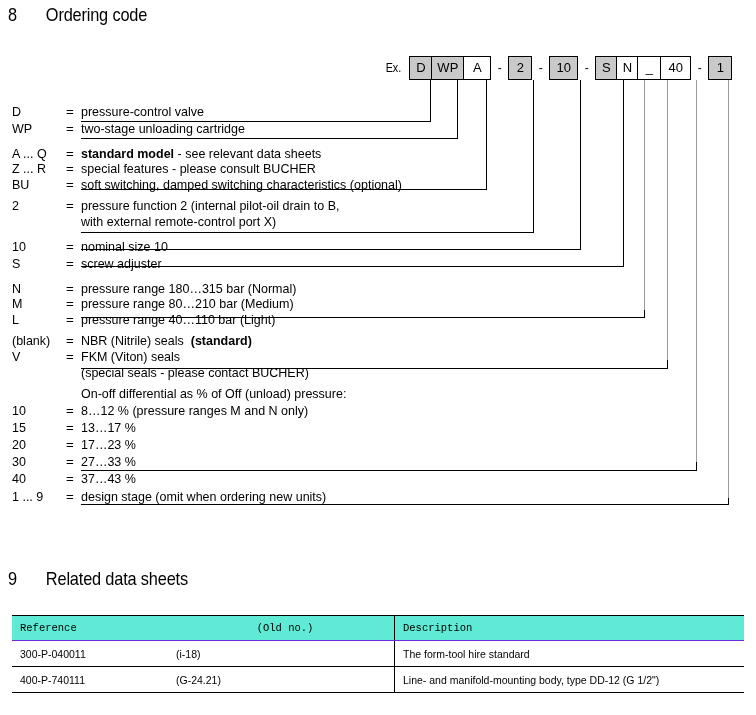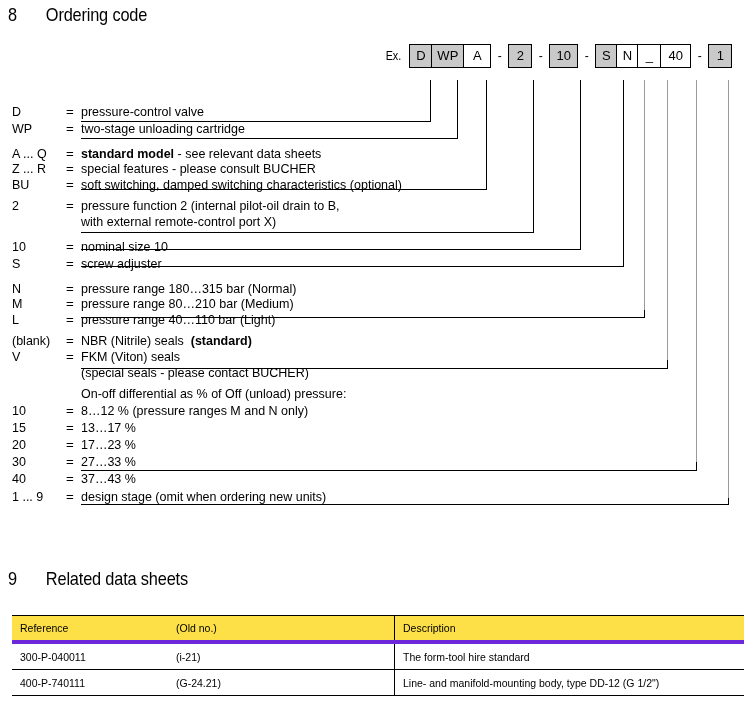--- a/index.html
+++ b/index.html
@@ -29,21 +29,21 @@
   }
   .sec-head .num { display: inline-block; width: 44px; }
 
   #head8 { left: 8px; top: 4px; }
   #head9 { left: 8px; top: 568px; }
 
   
   #exwrap {
     position: absolute;
     left: 383px;
-    top: 44px;
+    top: 56px;
     height: 24px;
     display: flex;
     align-items: stretch;
     font-size: 13px;
   }
   #exlabel {
     display: flex;
     align-items: center;
     font-size: 12px;
     padding-right: 9px;
@@ -125,30 +125,31 @@
   }
   #rtable th, #rtable td {
     text-align: left;
     font-weight: 400;
     padding: 0 0 0 8px;
     height: 25px;
     vertical-align: middle;
     white-space: nowrap;
   }
   #rtable thead th {
-    background: #fde047;
+    background: #5eead4;
     border-top: 1px solid #000;
-    border-bottom: 4px solid #6d28d9;
+    border-bottom: 1px solid #6d28d9;
     height: 24px;
+    font-family: Liberation Mono, monospace;
   }
   #rtable tbody td { border-bottom: 1px solid #000; }
   #rtable .c1 { width: 148px; }
   #rtable .c2 { width: 218px; border-right: 1px solid #000; }
   #rtable .c3 { width: auto; }
-  #rtable thead .c2 { border-right: 1px solid #000; }
+  #rtable thead .c2 { border-right: 1px solid #000; text-align: center; }
 </style>
 </head>
 <body>
 
 <div class="sec-head" id="head8"><span class="num">8</span><span>Ordering code</span></div>
 
 <div id="exwrap">
   <div id="exlabel">Ex.</div>
 
   <div class="grp">
@@ -322,21 +323,21 @@
   <thead>
     <tr>
       <th class="c1">Reference</th>
       <th class="c2">(Old no.)</th>
       <th class="c3">Description</th>
     </tr>
   </thead>
   <tbody>
     <tr>
       <td class="c1">300-P-040011</td>
-      <td class="c2">(i-21)</td>
+      <td class="c2">(i-18)</td>
       <td class="c3">The form-tool hire standard</td>
     </tr>
     <tr>
       <td class="c1">400-P-740111</td>
       <td class="c2">(G-24.21)</td>
       <td class="c3">Line- and manifold-mounting body, type DD-12 (G 1/2")</td>
     </tr>
   </tbody>
 </table>
 

